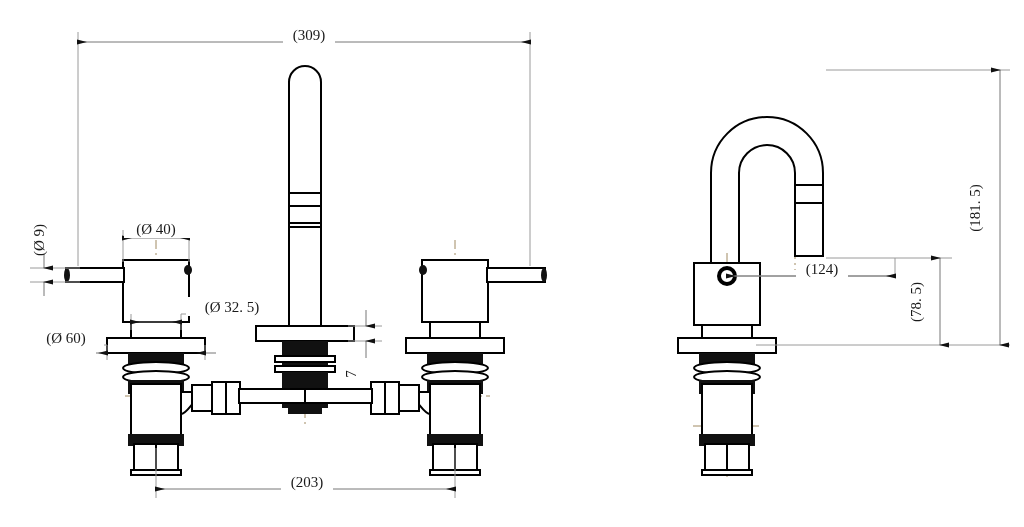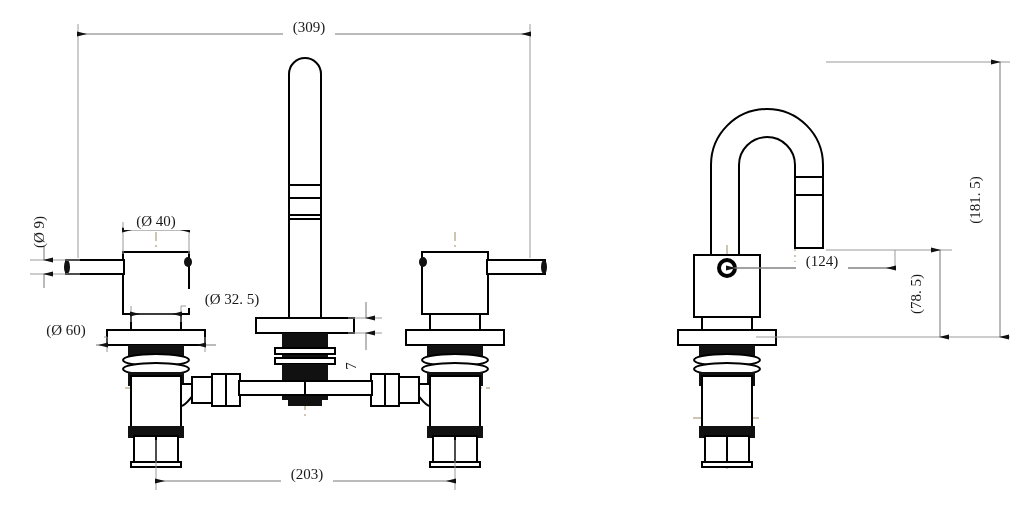--- a/index.html
+++ b/index.html
@@ -9,21 +9,21 @@
   }
   body {
     width: 1024px;
     height: 527px;
     font-family: "Liberation Serif", "DejaVu Serif", serif;
     overflow: hidden;
     position: relative;
   }
   #drawing-root {
     position: absolute;
-    left: 0; top: 0;
+    left: 0; top: 8px;
     width: 1024px;
     height: 465px;
   }
   svg { display: block; }
   text {
     font-family: "Liberation Serif", "DejaVu Serif", serif;
     fill: #1a1a1a;
   }
   .dimtext { font-size: 15px; }
 </style>

